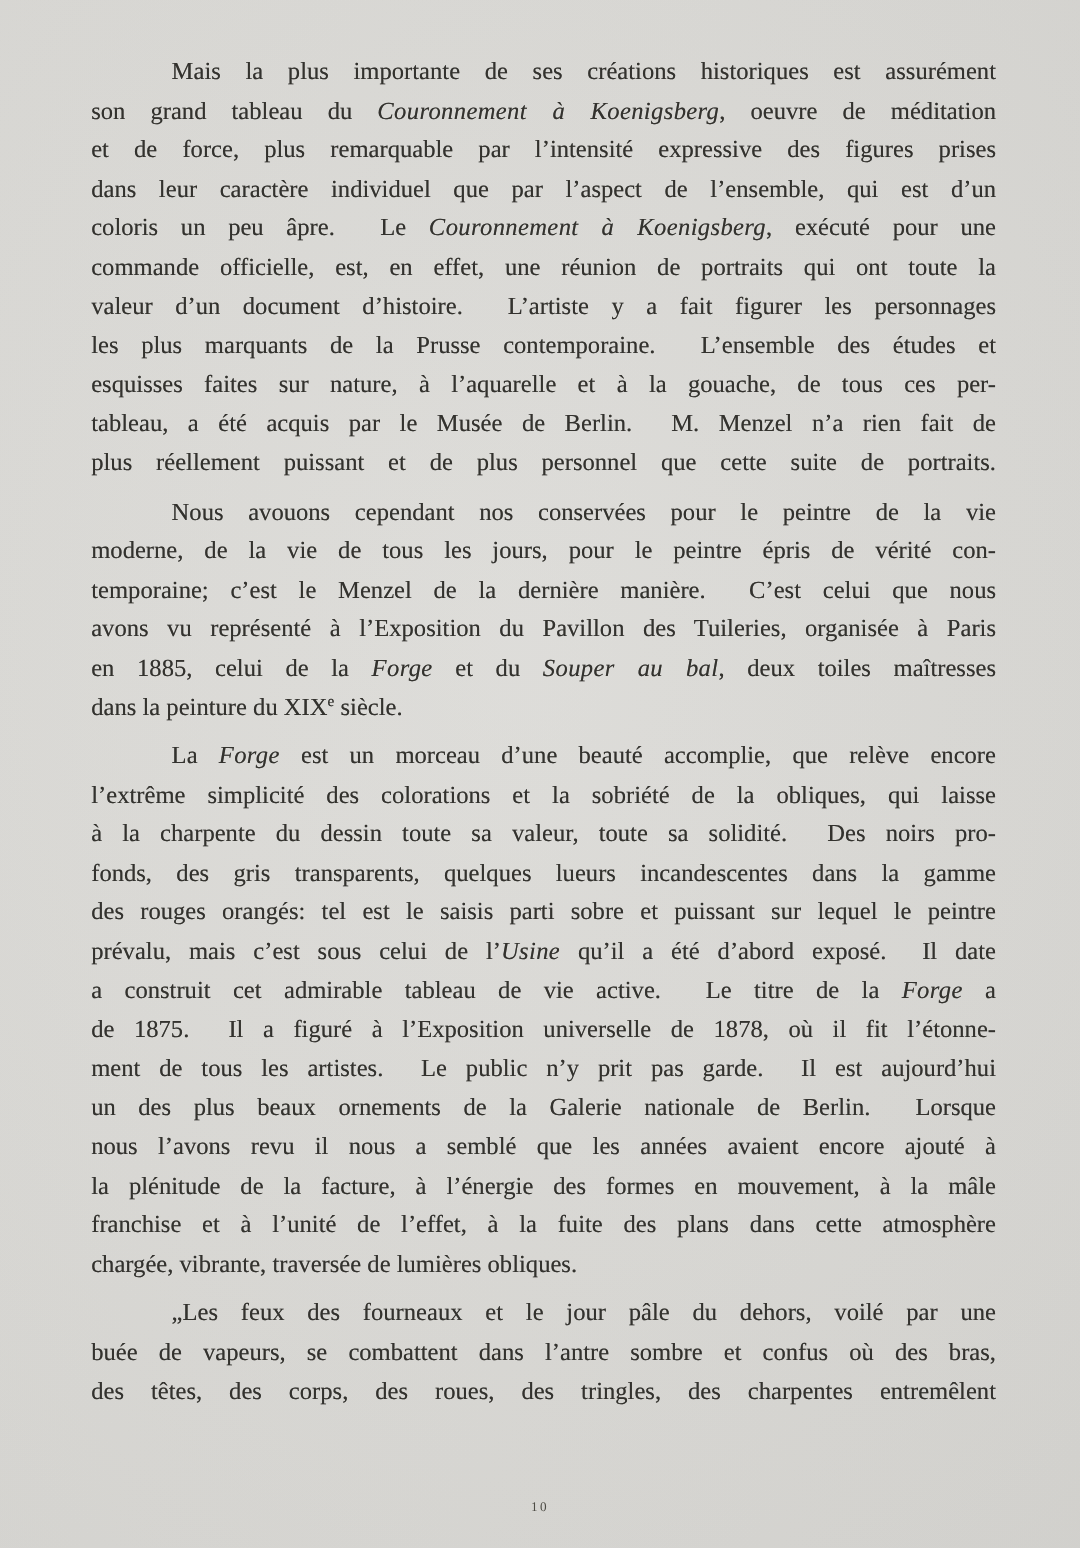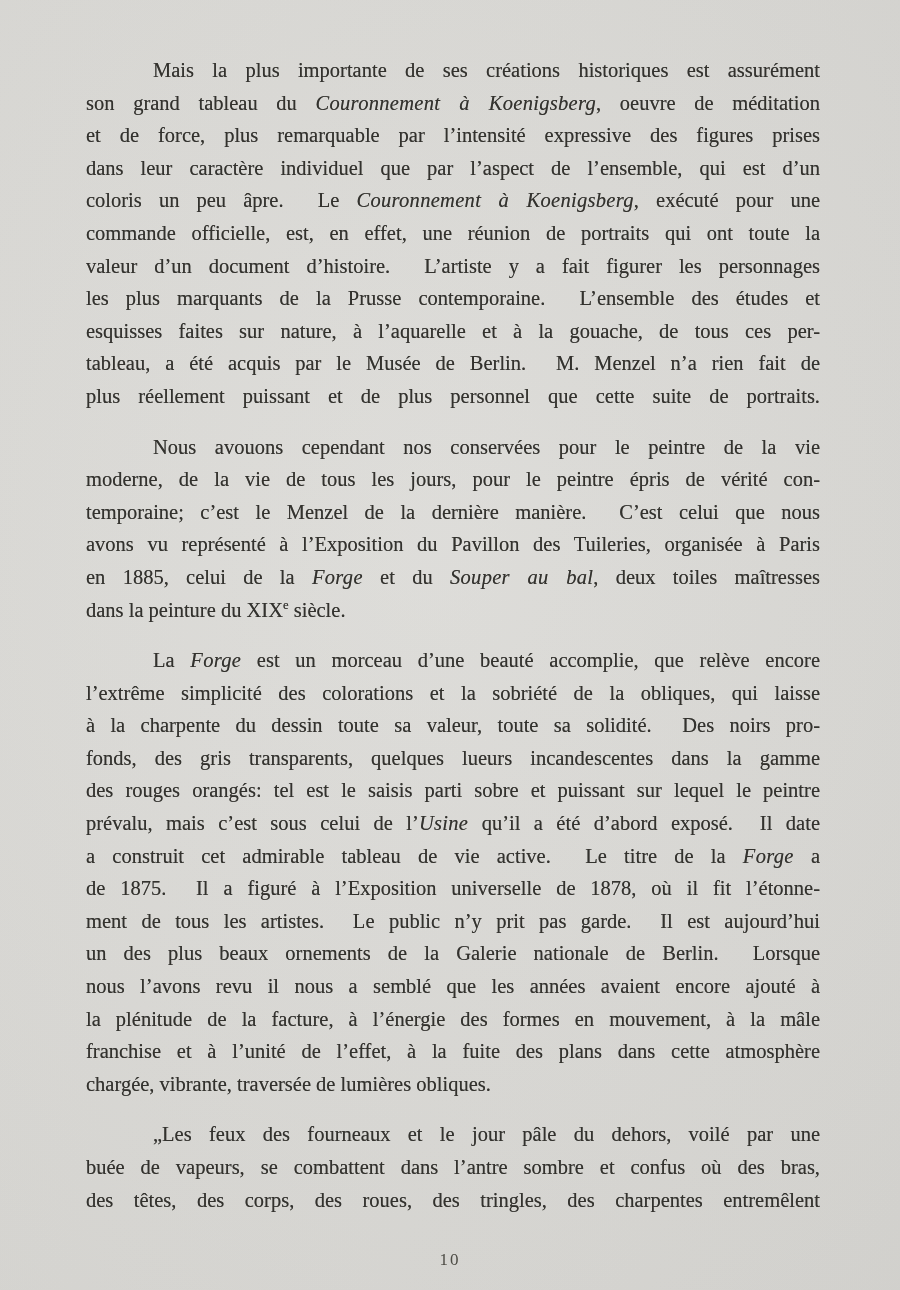--- a/index.html
+++ b/index.html
@@ -25,21 +25,21 @@
   .text-block {
     position: absolute;
     left: 68px;
     top: 36px;
     width: 770px;
     color: #33322e;
     font-size: 20.5px;
     text-shadow: 0 0 0.5px rgba(40,40,36,0.55);
   }
   .paragraph {
-    margin: 18px;
+    margin: 8px;
   }
   .line {
     height: 32.6px;
     line-height: 32.6px;
     white-space: normal;
     text-align: justify;
     text-align-last: justify;
     overflow: hidden;
   }
   .line.first {
@@ -55,21 +55,21 @@
     font-size: 0.62em;
     vertical-align: super;
     line-height: 0;
   }
   .folio {
     position: absolute;
     left: 0;
     top: 1250px;
     width: 900px;
     text-align: center;
-    font-size: 17px;
+    font-size: 11px;
     letter-spacing: 2px;
     color: #4d4c45;
     font-variant-numeric: oldstyle-nums;
   }
 </style>
 </head>
 <body>
 
 <div class="page">
   <div class="text-block">

